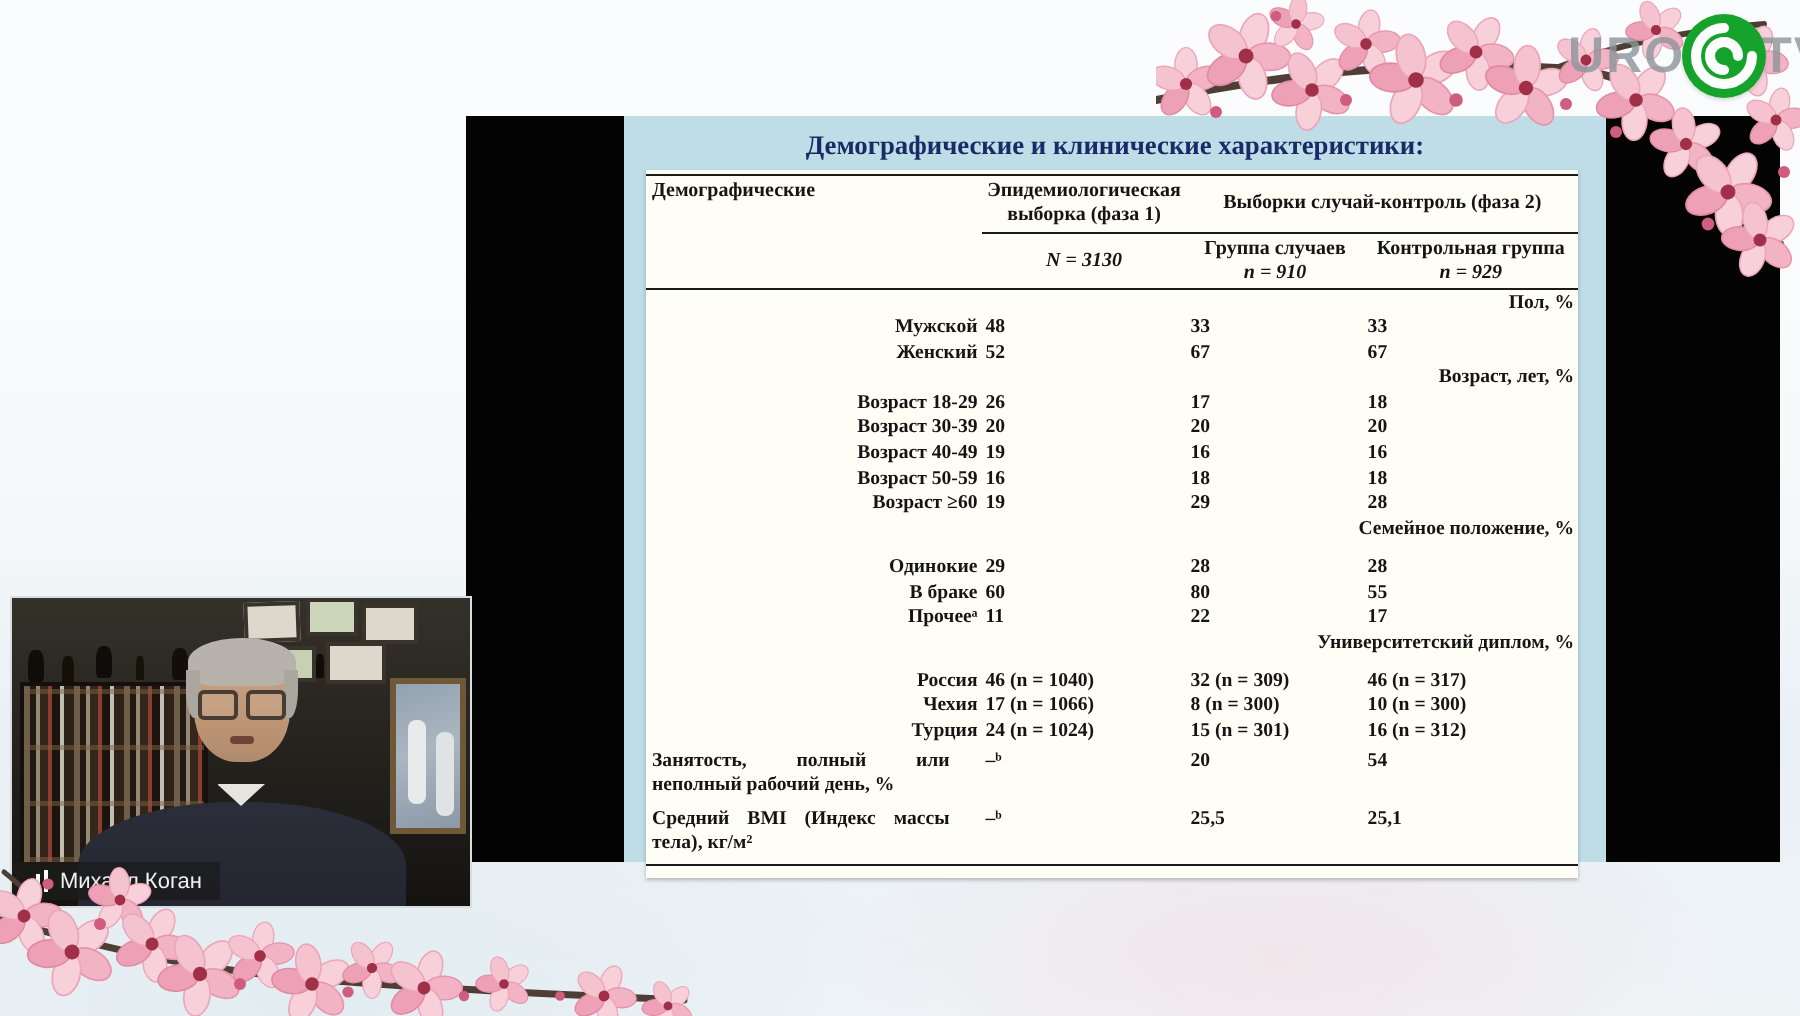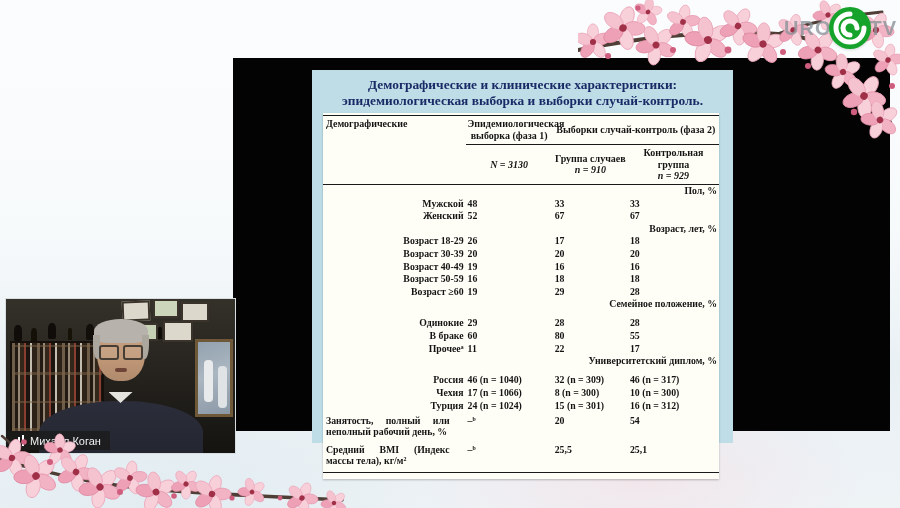--- a/index.html
+++ b/index.html
@@ -9,21 +9,21 @@
     background:
       radial-gradient(ellipse 320px 130px at 640px 480px, rgba(246,216,222,.45), transparent 70%),
       radial-gradient(ellipse 420px 160px at 160px 500px, rgba(222,234,240,.8), transparent 75%),
       linear-gradient(180deg,#fbfcfd 0%,#f7fafb 45%,#e9f0f4 72%,#eef3f6 100%);
   }
   [data-interactable]{box-sizing:border-box;}
 
   
   #video-frame{position:absolute;left:233px;top:58px;width:657px;height:373px;background:#030303;z-index:1;}
 
-  #slide{position:absolute;left:312px;top:70px;width:421px;height:373px;z-index:2;background:#bedde6;}
+  #slide{position:absolute;left:312px;top:58px;width:491px;height:373px;z-index:2;background:#bedde6;}
   .slide-title{padding:7px 14px 0;text-align:center;font-family:"Liberation Serif","DejaVu Serif",serif;
     font-weight:bold;font-size:13.4px;line-height:16px;color:#1a2a66;}
   .paper{margin:4px 14px 0 11px;background:#fffef6;padding:2px 0 6px;box-shadow:0 1px 2px rgba(0,0,0,.25);}
 
   table.demo{width:100%;border-collapse:collapse;table-layout:fixed;
     font-family:"Liberation Serif","DejaVu Serif","DejaVu Sans",serif;font-weight:bold;color:#141414;
     border-top:1.6px solid #1a1a1a;}
   thead th{font-size:10px;line-height:11.5px;padding:2px 2px 3px;font-weight:bold;}
   th.characteristic{text-align:left;vertical-align:top;padding-left:3px;border-bottom:1.6px solid #1a1a1a;}
   th.phase1{vertical-align:top;border-bottom:1.3px solid #1a1a1a;}
@@ -80,21 +80,21 @@
     background:#6d4436;border-radius:2px;}
   .name-tag{position:absolute;left:0;bottom:3px;display:inline-flex;align-items:center;gap:5px;height:19px;
     background:rgba(28,28,28,.8);color:#f0f0f0;font-size:11px;padding:0 9px 0 5px;}
   .bars{display:inline-flex;align-items:flex-end;height:11px;}
   .bars i{display:inline-block;width:2px;background:#fff;margin-right:1.5px;}
   .bars i:nth-child(1){height:4px;}.bars i:nth-child(2){height:6px;}
   .bars i:nth-child(3){height:9px;}.bars i:nth-child(4){height:11px;}
 
   
   #logo{position:absolute;left:784px;top:6px;display:flex;align-items:center;z-index:5;}
-  #logo .brand{font-weight:bold;font-size:20px;letter-spacing:1px;color:rgba(140,147,154,.8);}
+  #logo .brand{font-weight:bold;font-size:25px;letter-spacing:1px;color:rgba(140,147,154,.8);}
   #logo svg{margin:0 -3px;filter:drop-shadow(0 1px 1px rgba(0,0,0,.15));}
 
   
   .blossoms{position:absolute;z-index:4;pointer-events:none;}
   #blossoms-tr{left:578px;top:0;}
   #blossoms-bl{left:0;top:432px;}
 </style>
 </head>
 <body>
 
@@ -112,21 +112,20 @@
       <circle r="1.7" fill="#a03048"></circle>
     </g>
   </defs>
 </svg>
 
 <div id="video-frame" data-interactable="false"></div>
 
 <div id="slide" data-interactable="false" style="background: rgb(190, 221, 230);">
   <div class="slide-title" data-interactable="false" style="color: rgb(26, 42, 102);">
     <div data-interactable="false">Демографические и клинические характеристики:</div>
-    <div data-interactable="false">эпидемиологическая выборка и выборки случай-контроль.</div>
   </div>
   <div class="paper" data-interactable="false">
     <table class="demo" data-interactable="false">
       <colgroup>
           <col style="width:36%">
           <col style="width:22%">
           <col style="width:19%">
           <col style="width:23%">
         </colgroup>
       <thead data-interactable="false">

